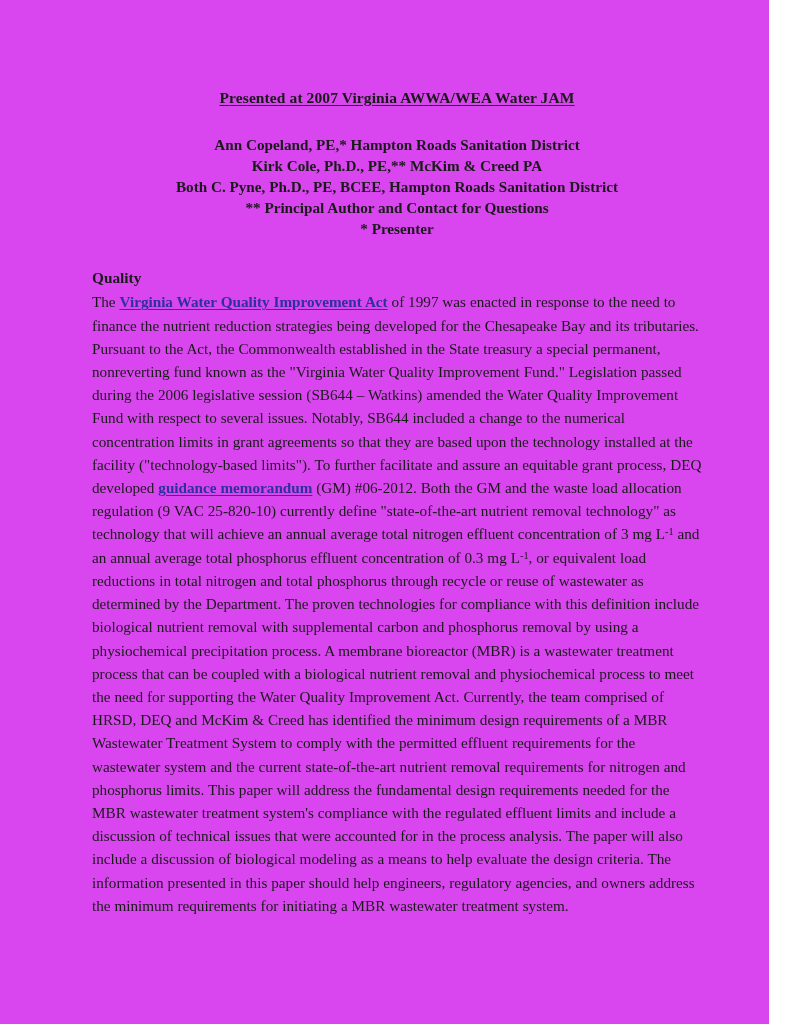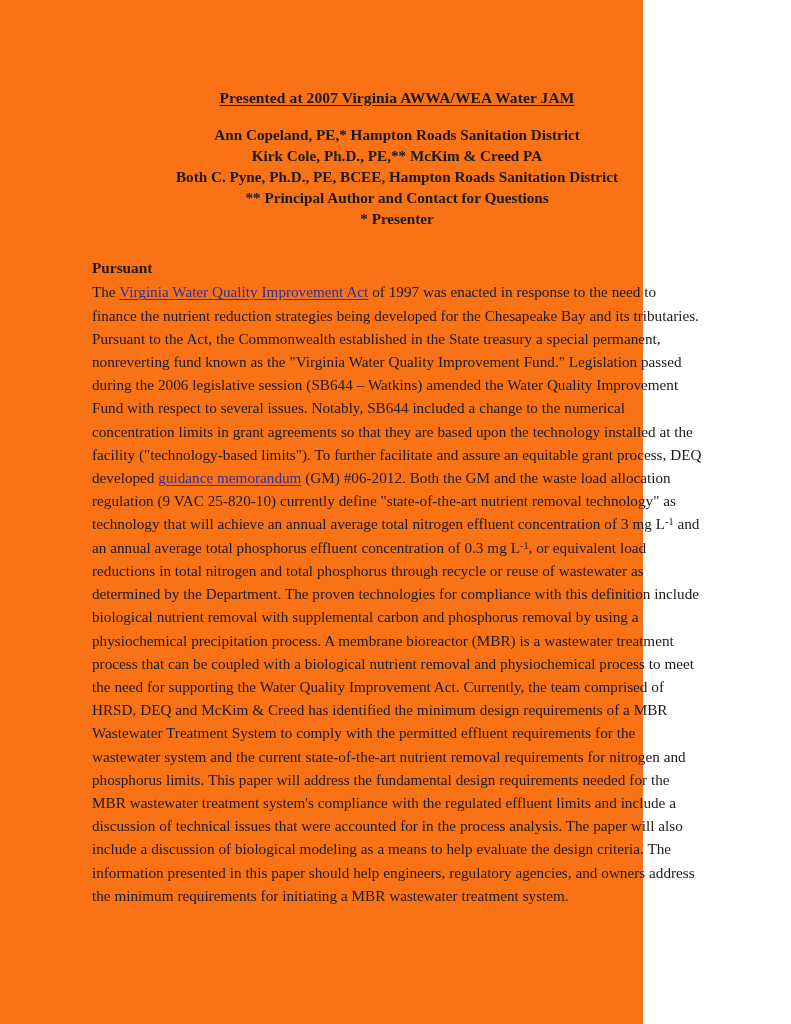--- a/index.html
+++ b/index.html
@@ -11,23 +11,23 @@
   body {
     width: 791px;
     height: 1024px;
     overflow: hidden;
     font-family: "Liberation Serif", "DejaVu Serif", serif;
     color: #1a1a1a;
     -webkit-font-smoothing: antialiased;
   }
   .page {
     position: relative;
-    width: 643px;
+    width: 769px;
     height: 1024px;
-    background: #f97316;
+    background: #d946ef;
     box-sizing: border-box;
   }
   .content {
     position: absolute;
     left: 92px;
     top: 0;
     width: 610px;
   }
 
   
@@ -49,21 +49,21 @@
     margin-top: 25px;
     text-align: center;
     font-size: 15.5px;
     font-weight: bold;
     line-height: 1.48;
     letter-spacing: -0.1px;
   }
 
   
   .authors {
-    margin-top: 18px;
+    margin-top: 28px;
     text-align: center;
     font-size: 15.2px;
     font-weight: bold;
     line-height: 1.37;
   }
   .authors .author-line {
     display: block;
     white-space: nowrap;
   }
 
@@ -83,20 +83,21 @@
     text-align: left;
     margin: 0;
     hyphens: none;
     word-spacing: 0.1px;
   }
   .link {
     color: #2f2f9e;
     text-decoration: underline;
     text-underline-offset: 2px;
     cursor: pointer;
+    font-weight: bold;
   }
   sup {
     font-size: 0.68em;
     line-height: 0;
     vertical-align: 0.42em;
   }
 </style>
 </head>
 <body>
 
@@ -110,18 +111,18 @@
 
     <div class="authors">
       <span class="author-line">Ann Copeland, PE,* Hampton Roads Sanitation District</span>
       <span class="author-line">Kirk Cole, Ph.D., PE,** McKim &amp; Creed PA</span>
       <span class="author-line">Both C. Pyne, Ph.D., PE, BCEE, Hampton Roads Sanitation District</span>
       <span class="author-line">** Principal Author and Contact for Questions</span>
       <span class="author-line">* Presenter</span>
     </div>
 
     <div class="abstract-section">
-      <div class="abstract-heading">Pursuant</div>
+      <div class="abstract-heading">Quality</div>
       <p class="abstract-body"><span>The </span><a class="link">Virginia Water Quality Improvement Act</a><span> of 1997 was enacted in response to the need to finance the nutrient reduction strategies being developed for the Chesapeake Bay and its tributaries. Pursuant to the Act, the Commonwealth established in the State treasury a special permanent, nonreverting fund known as the "Virginia Water Quality Improvement Fund." Legislation passed during the 2006 legislative session (SB644 – Watkins) amended the Water Quality Improvement Fund with respect to several issues. Notably, SB644 included a change to the numerical concentration limits in grant agreements so that they are based upon the technology installed at the facility ("technology-based limits").  To further facilitate and assure an equitable grant process, DEQ developed </span><a class="link">guidance memorandum</a><span>  (GM) #06-2012. Both the GM and the waste load allocation regulation (9 VAC 25-820-10) currently define "state-of-the-art nutrient removal technology" as technology that will achieve an annual average total nitrogen effluent concentration of 3 mg L</span><sup>-1</sup><span> and an annual average total phosphorus effluent concentration of 0.3 mg L</span><sup>-1</sup><span>, or equivalent load reductions in total nitrogen and total phosphorus through recycle or reuse of wastewater as determined by the Department. The proven technologies for compliance with this definition include biological nutrient removal with supplemental carbon and phosphorus removal by using a physiochemical precipitation process. A membrane bioreactor (MBR) is a wastewater treatment process that can be coupled with a biological nutrient removal and physiochemical process to meet the need for supporting the Water Quality Improvement Act. Currently, the team comprised of HRSD, DEQ and McKim &amp; Creed has identified the minimum design requirements of a MBR Wastewater Treatment System to comply with the permitted effluent requirements for the wastewater system and the current state-of-the-art nutrient removal requirements for nitrogen and phosphorus limits. This paper will address the fundamental design requirements needed for the MBR wastewater treatment system's compliance with the regulated effluent limits and include a discussion of technical issues that were accounted for in the process analysis. The paper will also include a discussion of biological modeling as a means to help evaluate the design criteria. The information presented in this paper should help engineers,  regulatory agencies, and owners address the minimum requirements for initiating a MBR wastewater treatment system.</span></p>
     </div>
 
   </div>
 </div>
 
 </body></html>

